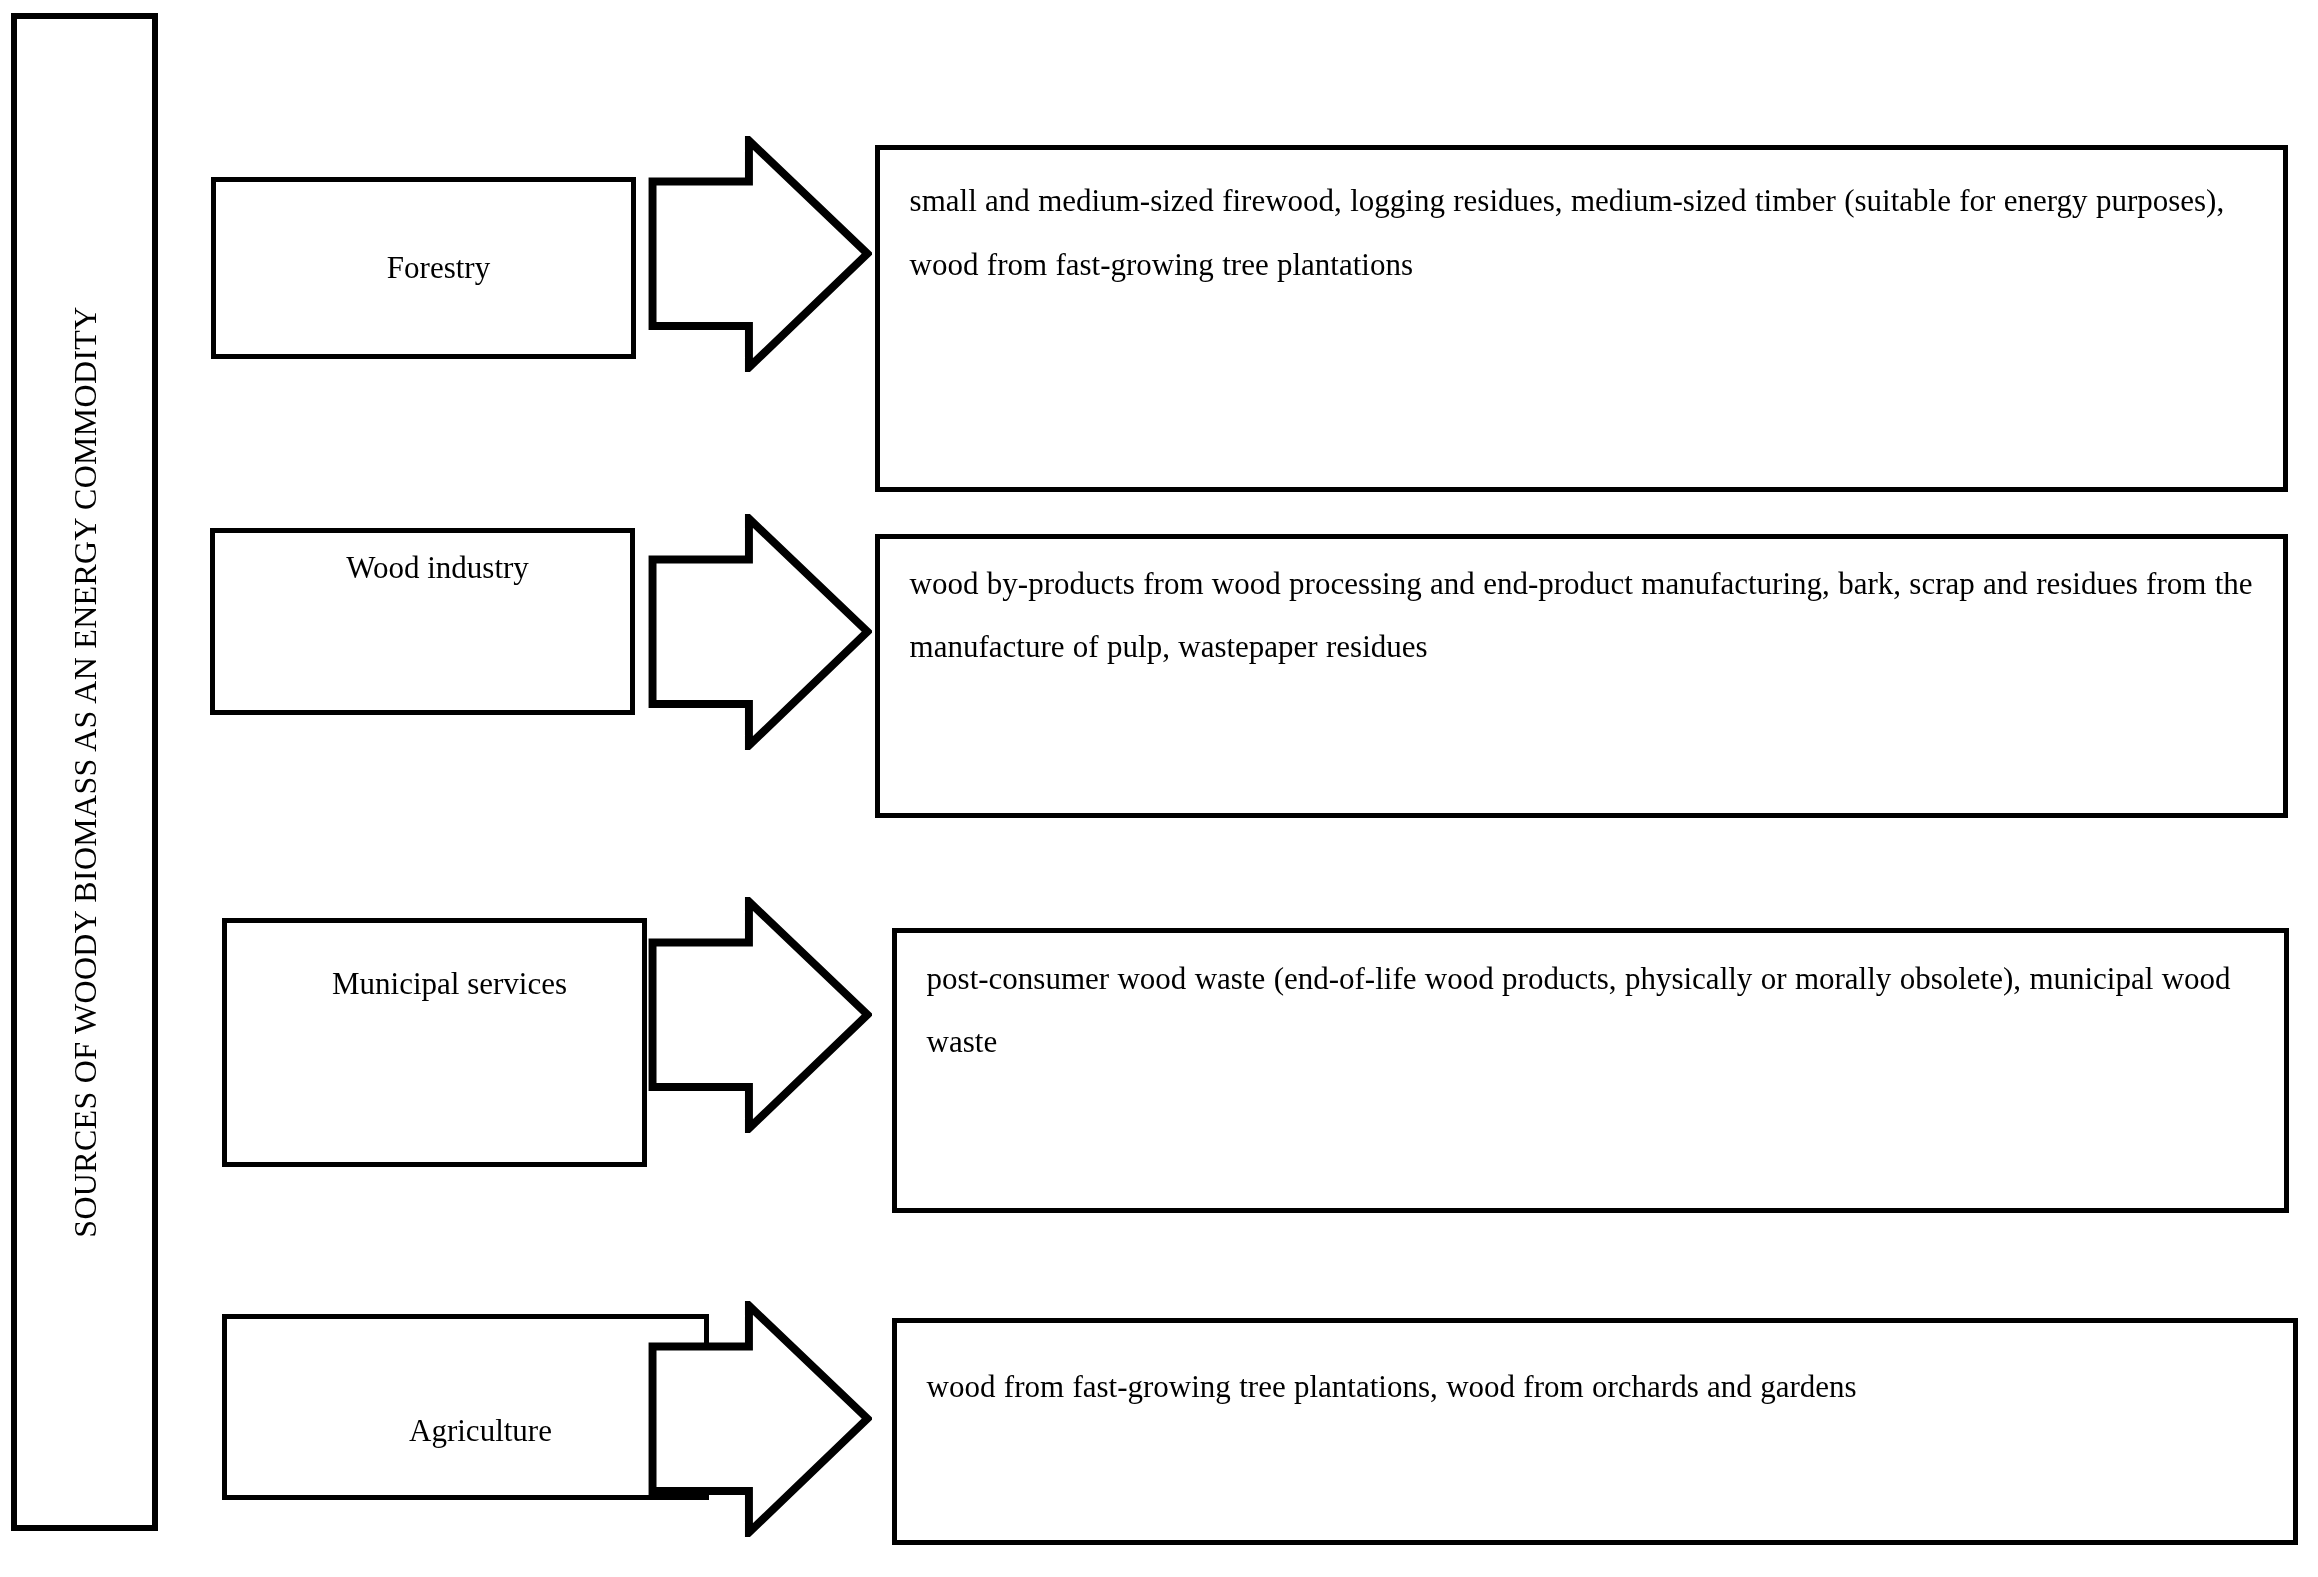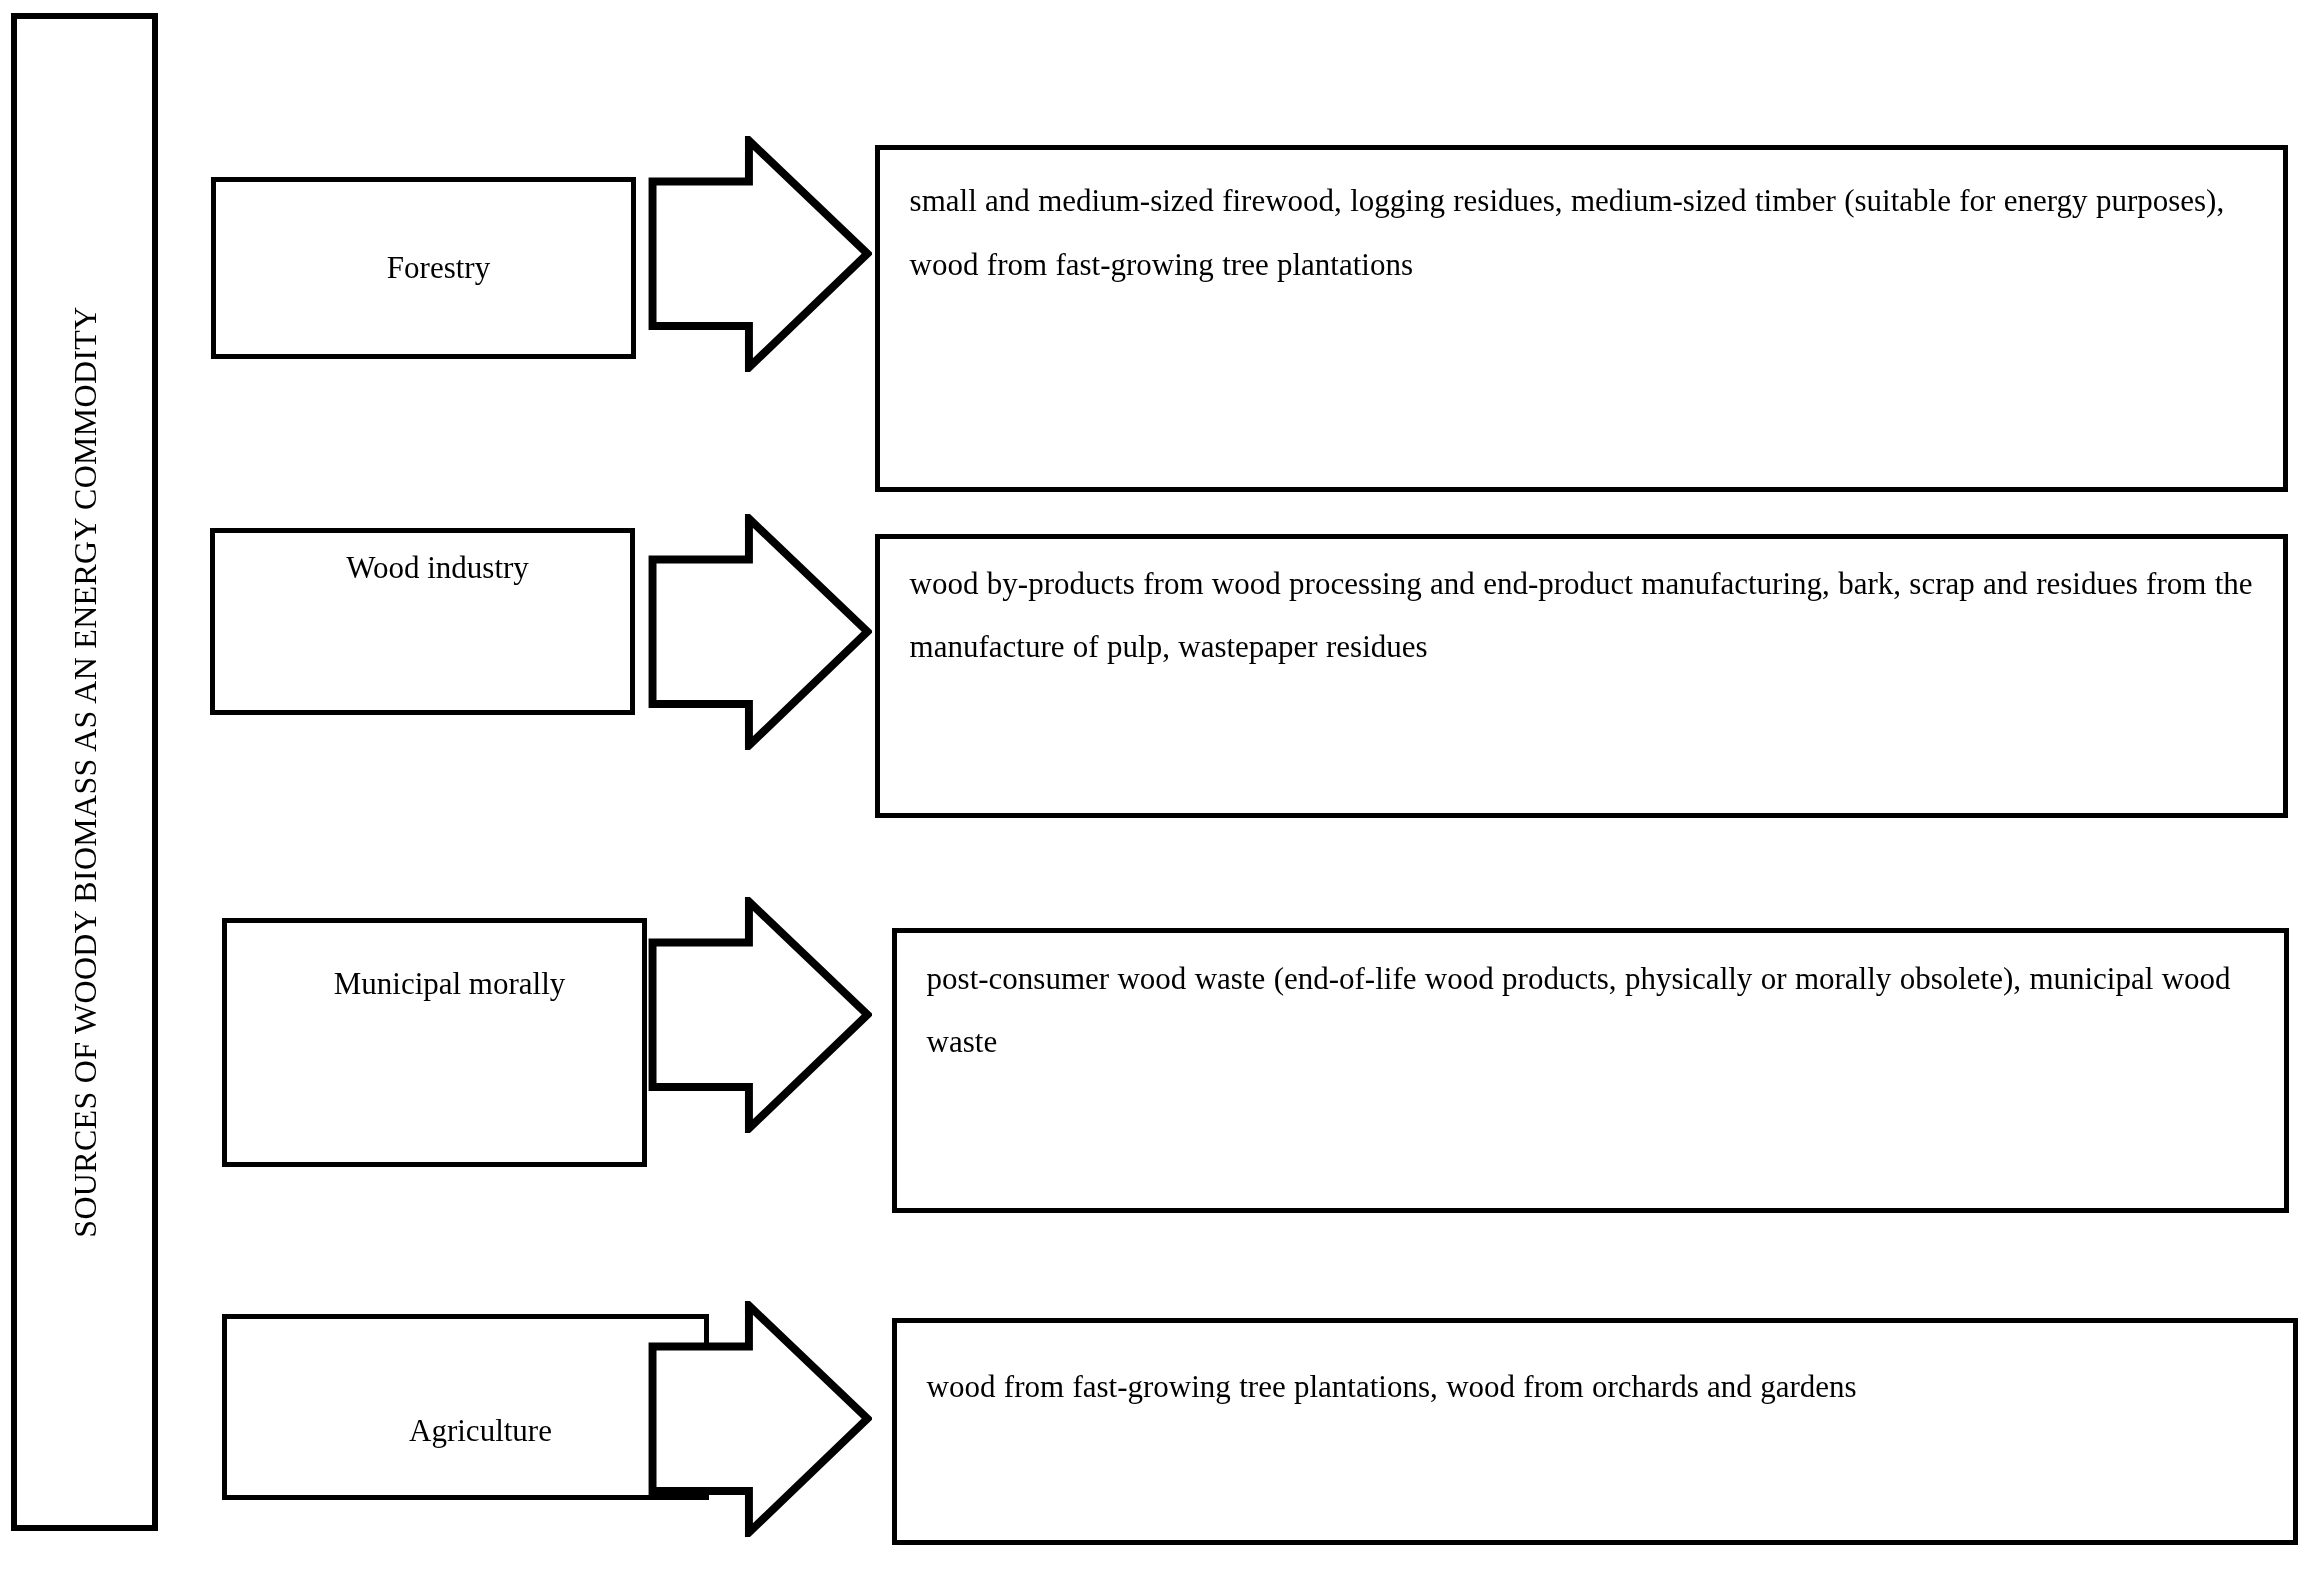--- a/index.html
+++ b/index.html
@@ -119,21 +119,21 @@
     <svg viewBox="0 0 395 415" preserveAspectRatio="none" aria-hidden="true">
       <polygon points="8,80 178,80 178,8 387,207 178,407 178,334 8,334" fill="#ffffff" stroke="#000000" stroke-width="14" stroke-linejoin="miter"></polygon>
     </svg>
   </div>
 
   <div class="desc-box" style="left:875px; top:534px; width:1413px; height:284px;">
     <div class="desc-text" style="top:12.5px;">wood by-products from wood processing and end-product manufacturing, bark, scrap and residues from the manufacture of pulp, wastepaper residues</div>
   </div>
 
   <div class="source-box" style="left:222px; top:918px; width:425px; height:249px; align-items:flex-start; padding-top:44px;">
-    <span class="source-label">Municipal morally</span>
+    <span class="source-label">Municipal services</span>
   </div>
 
   <div class="arrow" style="left:648px; top:897px; width:224px; height:236px;">
     <svg viewBox="0 0 395 415" preserveAspectRatio="none" aria-hidden="true">
       <polygon points="8,80 178,80 178,8 387,207 178,407 178,334 8,334" fill="#ffffff" stroke="#000000" stroke-width="14" stroke-linejoin="miter"></polygon>
     </svg>
   </div>
 
   <div class="desc-box" style="left:892px; top:928px; width:1397px; height:285px;">
     <div class="desc-text" style="top:13.6px;">post-consumer wood waste (end-of-life wood products, physically or morally obsolete), municipal wood waste</div>

